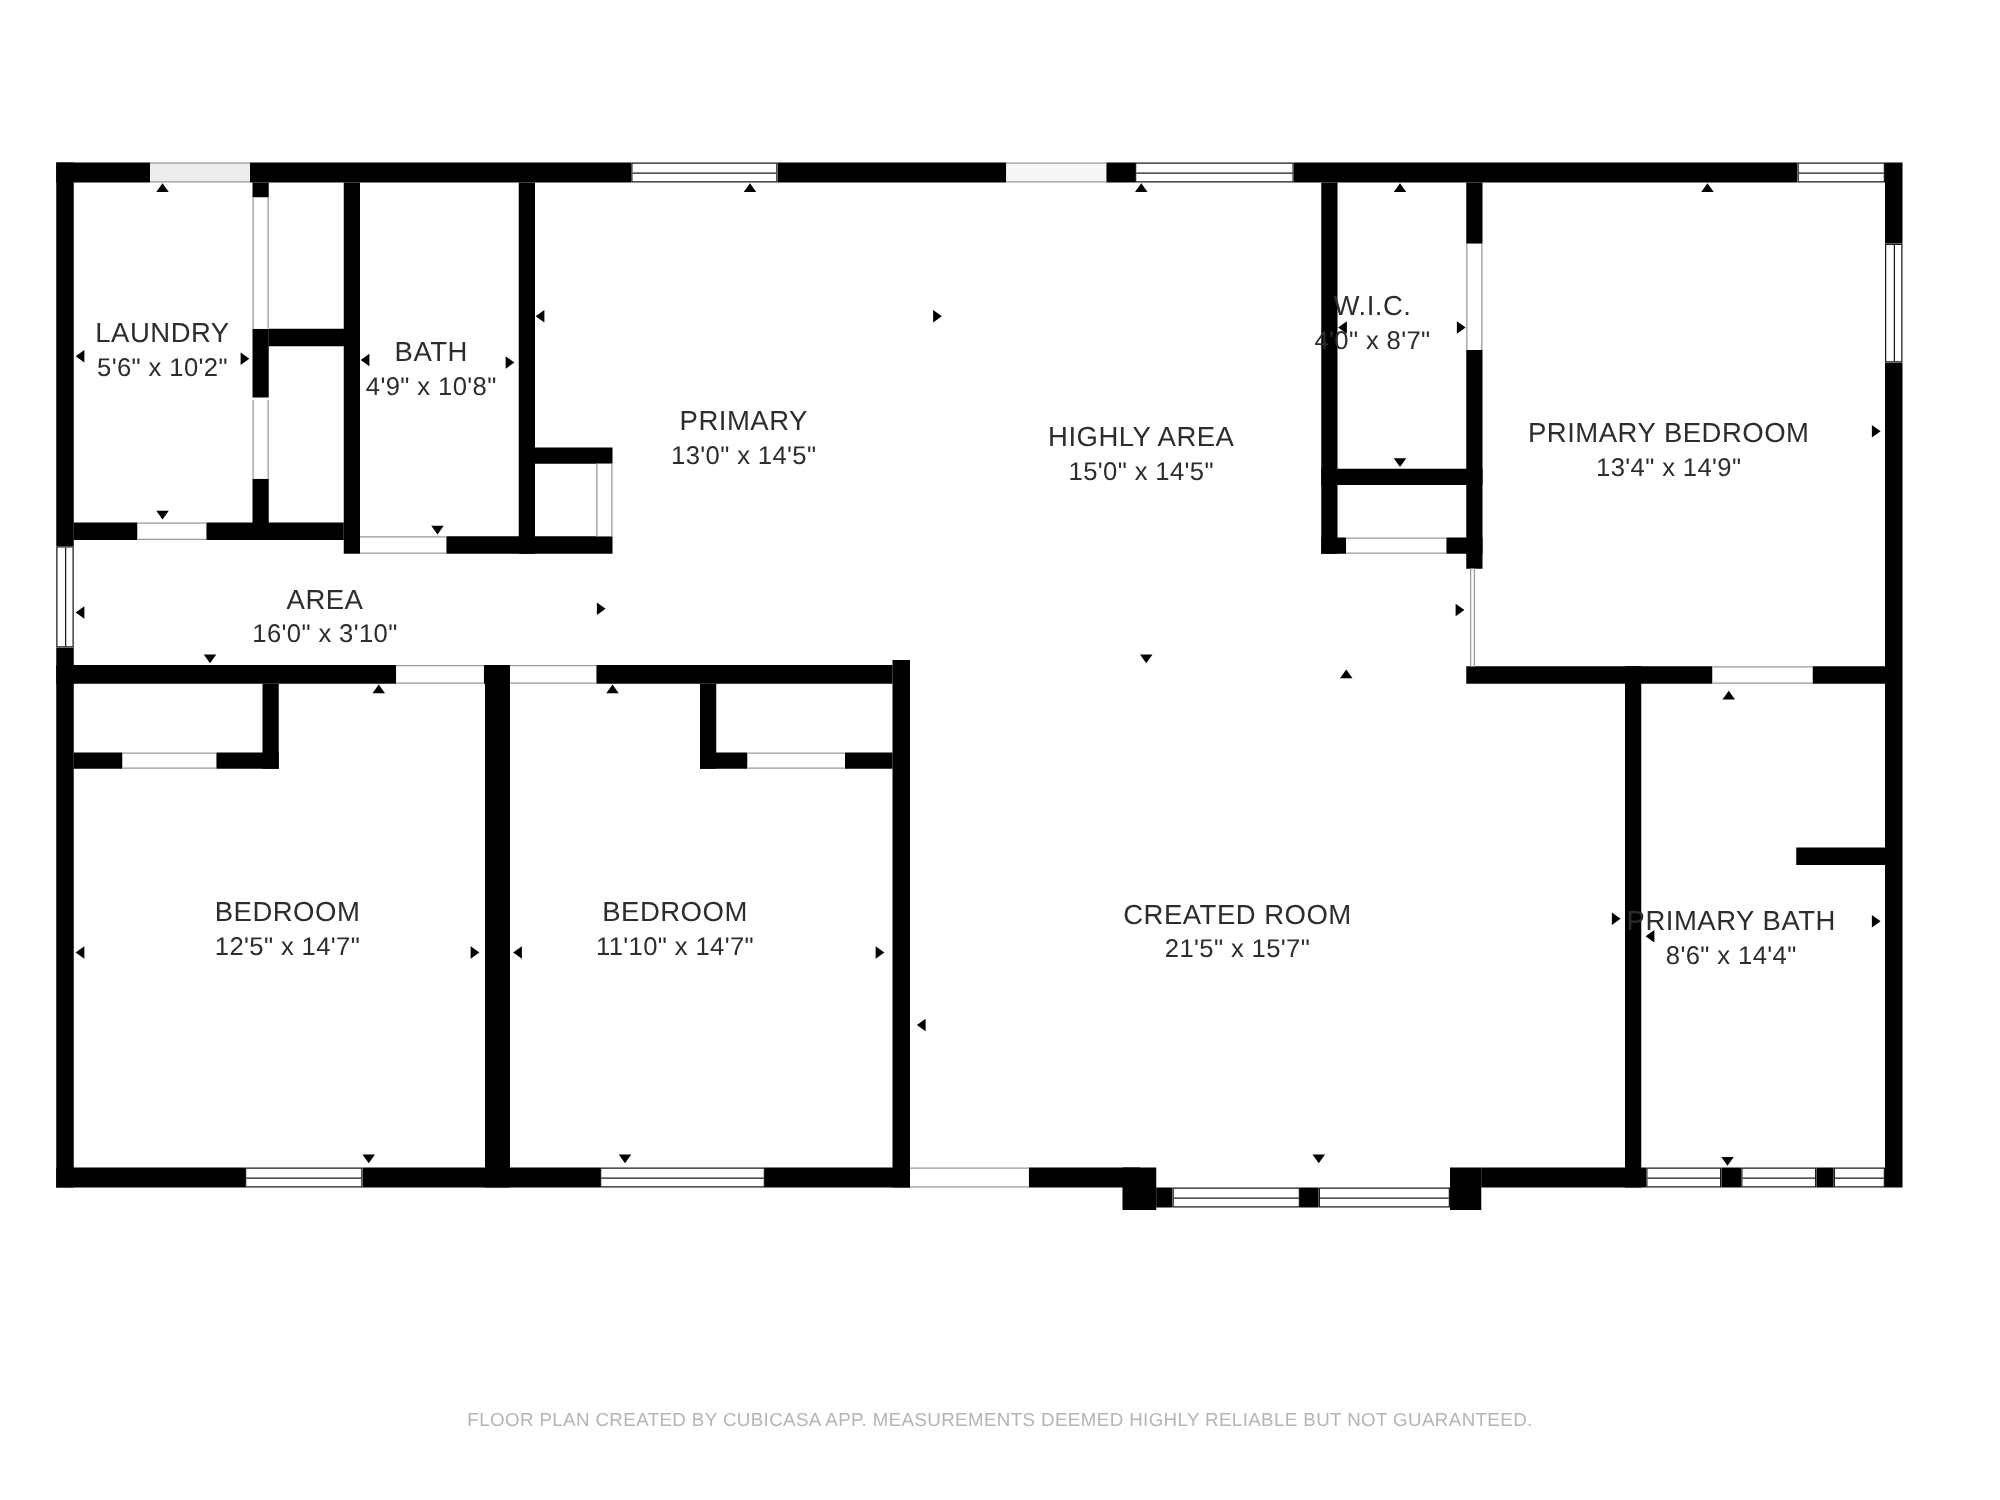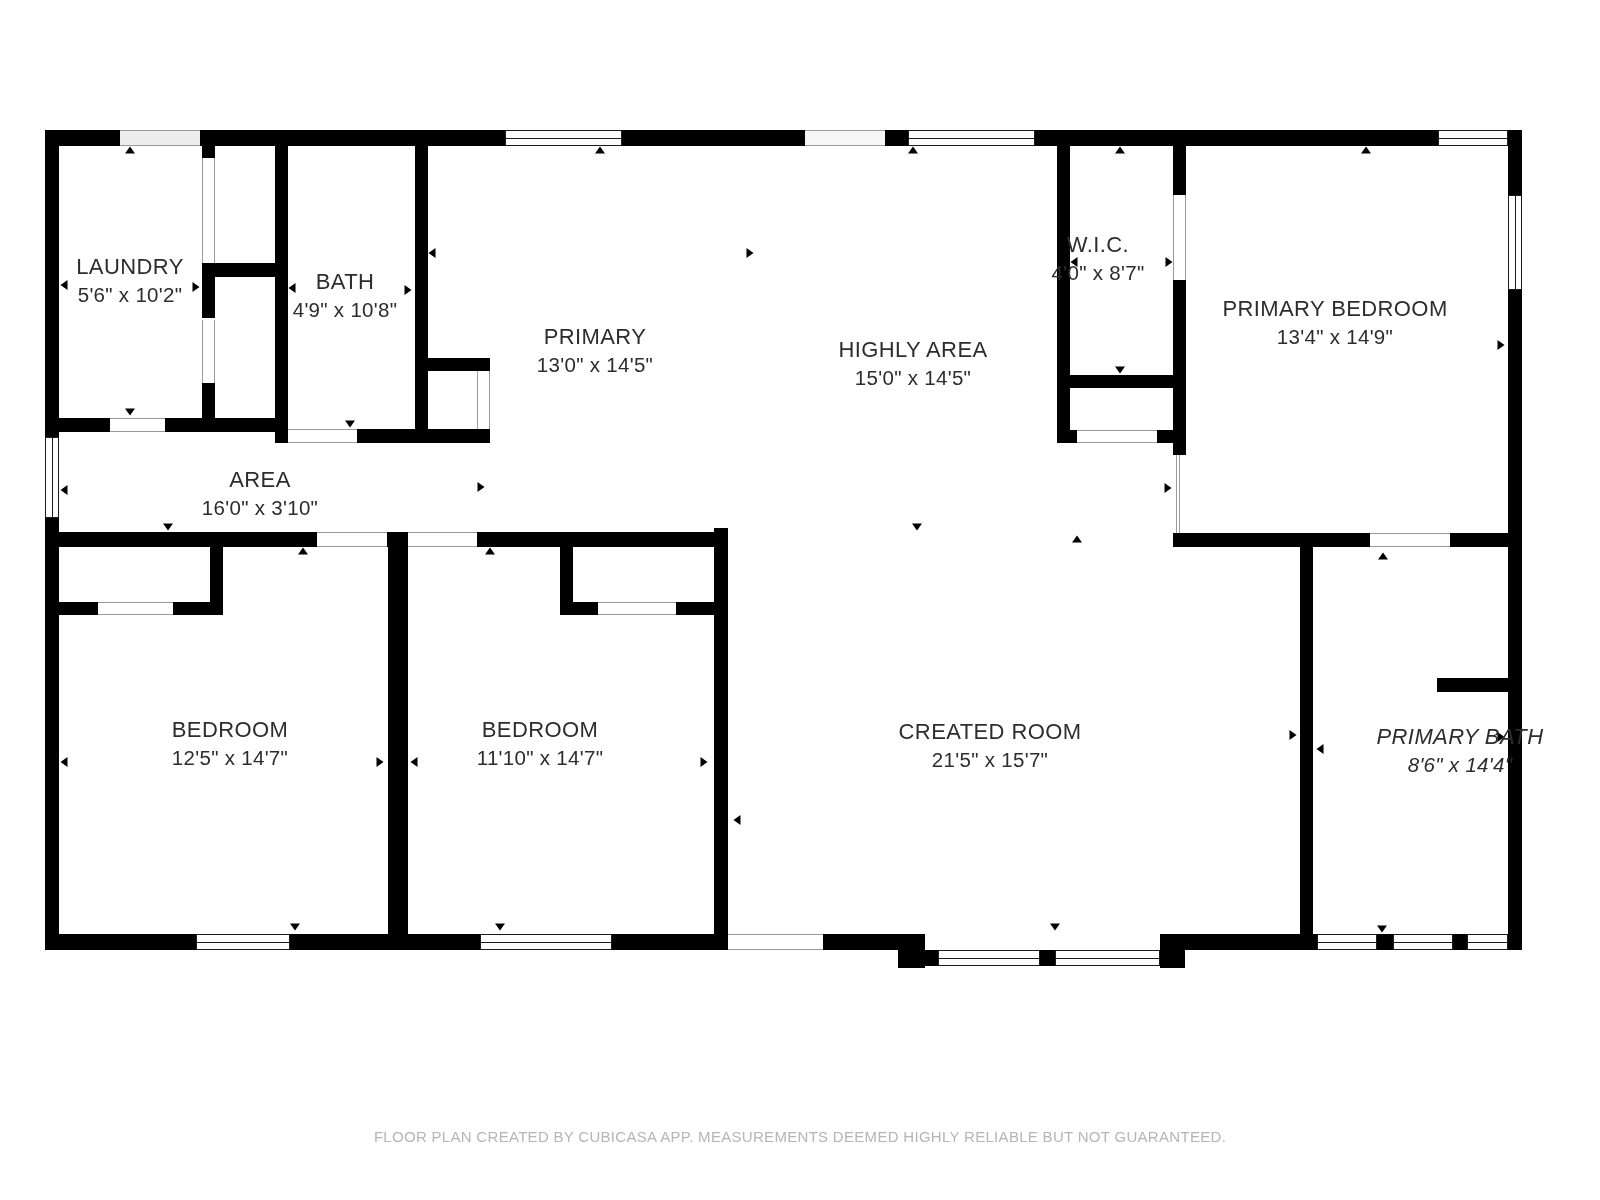--- a/index.html
+++ b/index.html
@@ -193,39 +193,39 @@
         <div class="rdims">13'0" x 14'5"</div>
       </div>
       <div class="room-label" style="left: 913px; top: 363px;">
         <div class="rname">HIGHLY AREA</div>
         <div class="rdims">15'0" x 14'5"</div>
       </div>
       <div class="room-label" style="left: 1098px; top: 258px;">
         <div class="rname">W.I.C.</div>
         <div class="rdims">4'0" x 8'7"</div>
       </div>
-      <div class="room-label" style="left: 1335px; top: 322px;">
+      <div class="room-label" style="left: 1335px; top: 360px;">
         <div class="rname">PRIMARY BEDROOM</div>
         <div class="rdims">13'4" x 14'9"</div>
       </div>
       <div class="room-label" style="left: 260px; top: 493px;">
         <div class="rname">AREA</div>
         <div class="rdims">16'0" x 3'10"</div>
       </div>
       <div class="room-label" style="left: 230px; top: 743px;">
         <div class="rname">BEDROOM</div>
         <div class="rdims">12'5" x 14'7"</div>
       </div>
       <div class="room-label" style="left: 540px; top: 743px;">
         <div class="rname">BEDROOM</div>
         <div class="rdims">11'10" x 14'7"</div>
       </div>
       <div class="room-label" style="left: 990px; top: 745px;">
         <div class="rname">CREATED ROOM</div>
         <div class="rdims">21'5" x 15'7"</div>
       </div>
-      <div class="room-label" style="left: 1460px; top: 750px; font-style: italic;">
+      <div class="room-label" style="left: 1385px; top: 750px;">
         <div class="rname">PRIMARY BATH</div>
         <div class="rdims">8'6" x 14'4"</div>
       </div>
     </div>
   <div id="footer-note">FLOOR PLAN CREATED BY CUBICASA APP. MEASUREMENTS DEEMED HIGHLY RELIABLE BUT NOT GUARANTEED.</div>
 </div>
 
 </body></html>

